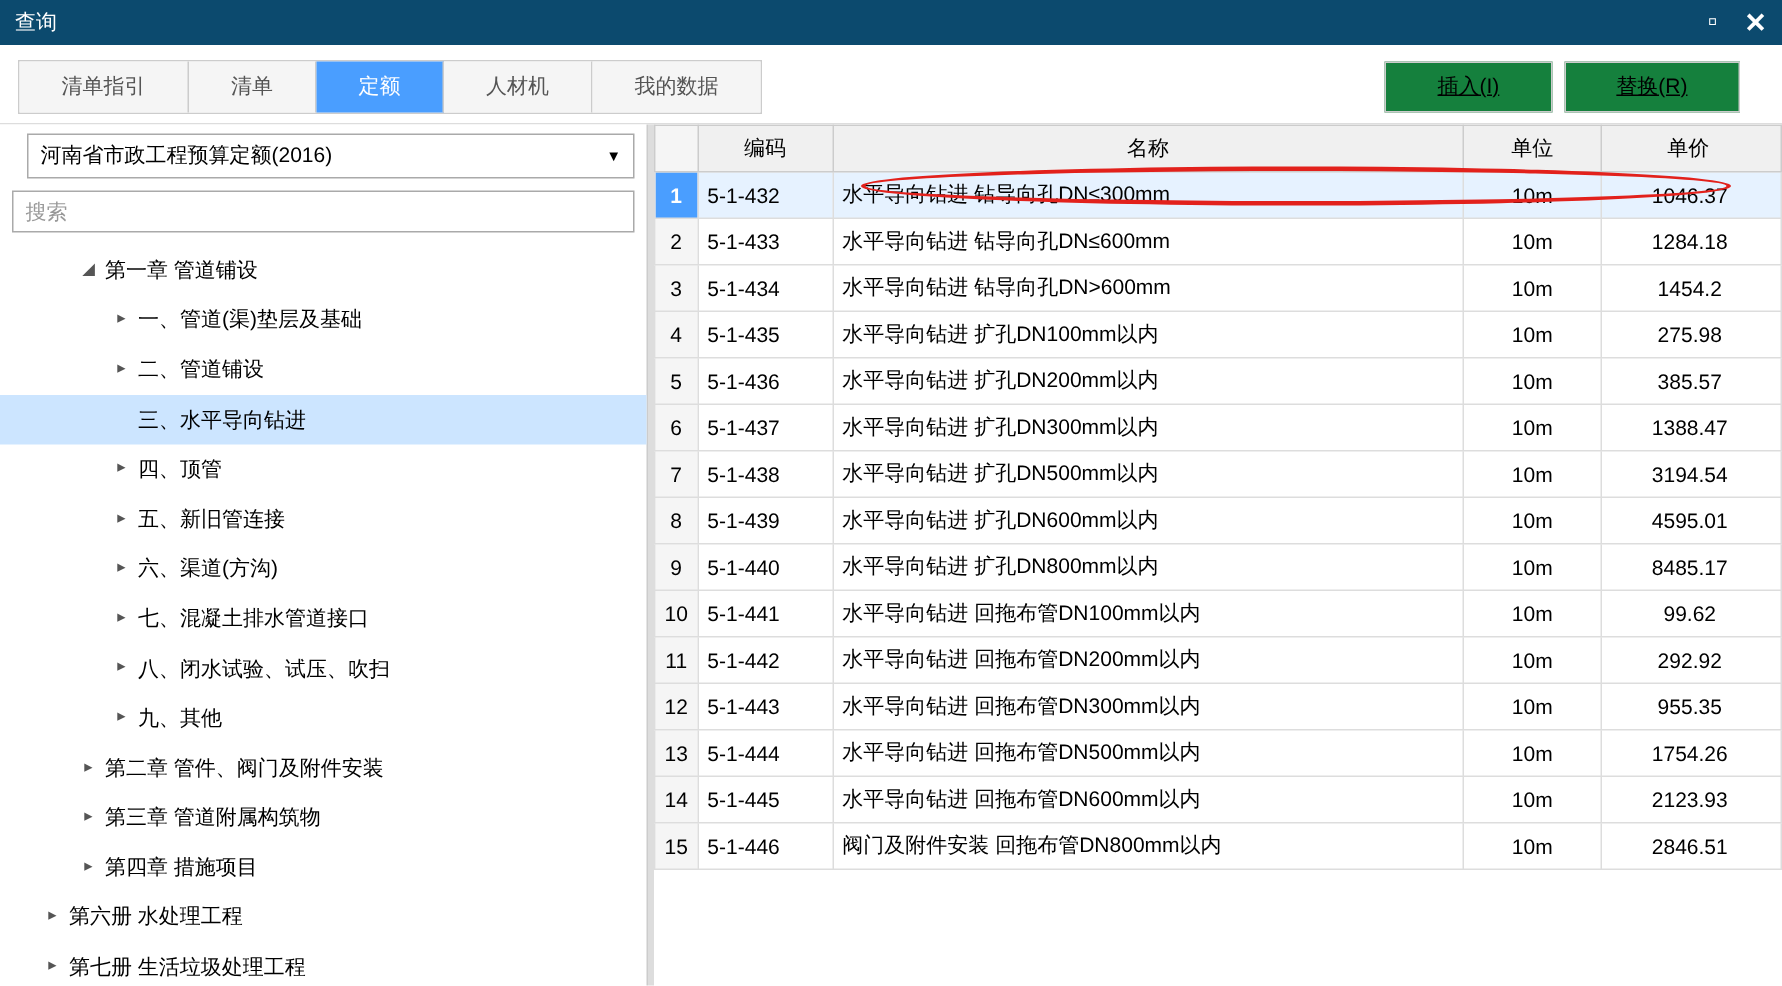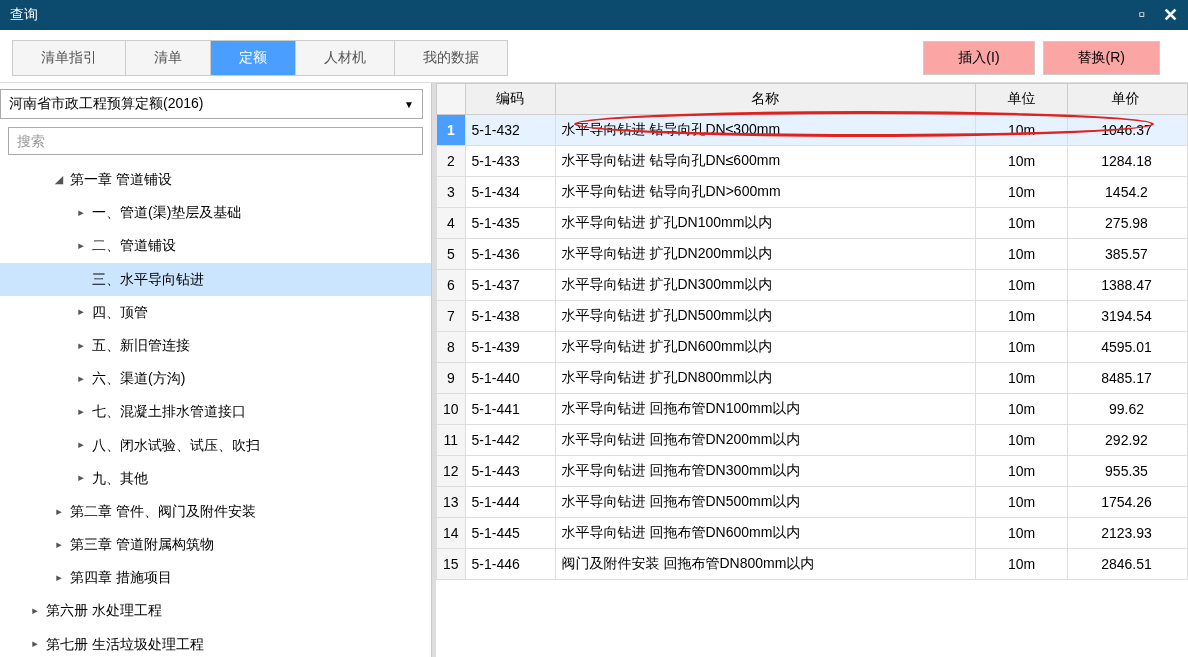--- a/index.html
+++ b/index.html
@@ -62,37 +62,38 @@
     .toolbar-spacer {
       flex: 1;
     }
     .action-buttons {
       display: flex;
       gap: 8px;
     }
     .action-btn {
       padding: 7px 34px;
       border: 1px solid #ccc;
-      background: #fca5a5;
+      background: #15803d;
       font-size: 14px;
       cursor: pointer;
+      text-decoration: underline;
     }
     .main-area {
       display: flex;
       height: calc(100% - 78px);
     }
     .left-panel {
       width: 432px;
       border-right: 1px solid #ccc;
       display: flex;
       flex-direction: column;
       background: #fff;
     }
     .dropdown {
-      margin: 6px 8px 4px 0;
+      margin: 6px 8px 4px 18px;
       border: 1px solid #aaa;
       padding: 5px 8px;
       font-size: 14px;
       display: flex;
       justify-content: space-between;
       align-items: center;
       cursor: pointer;
     }
     .dropdown-arrow {
       font-size: 10px;

